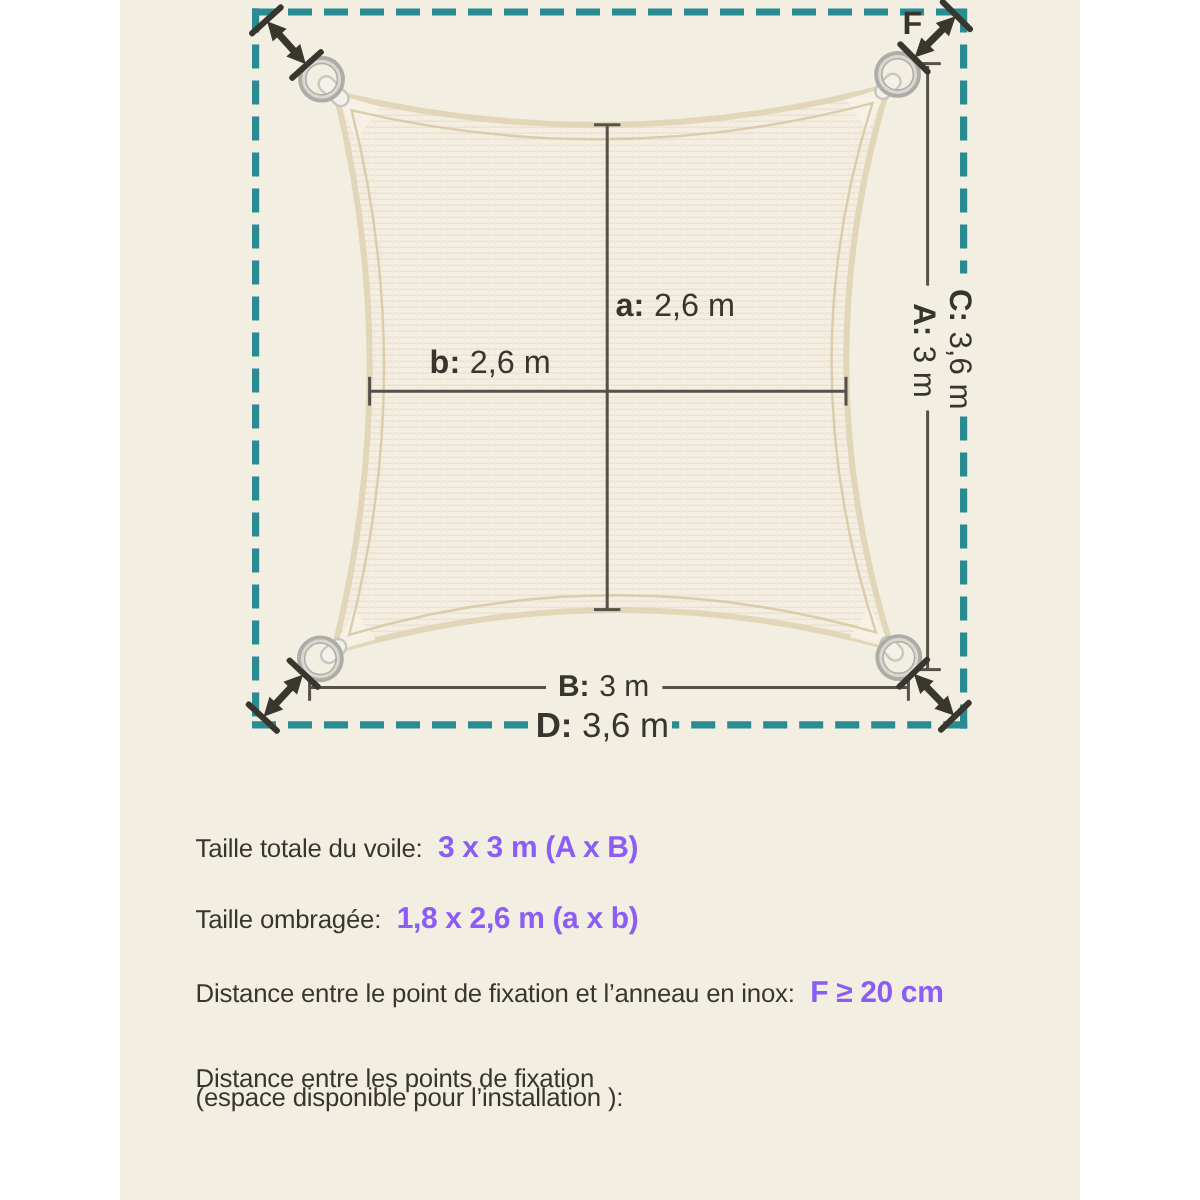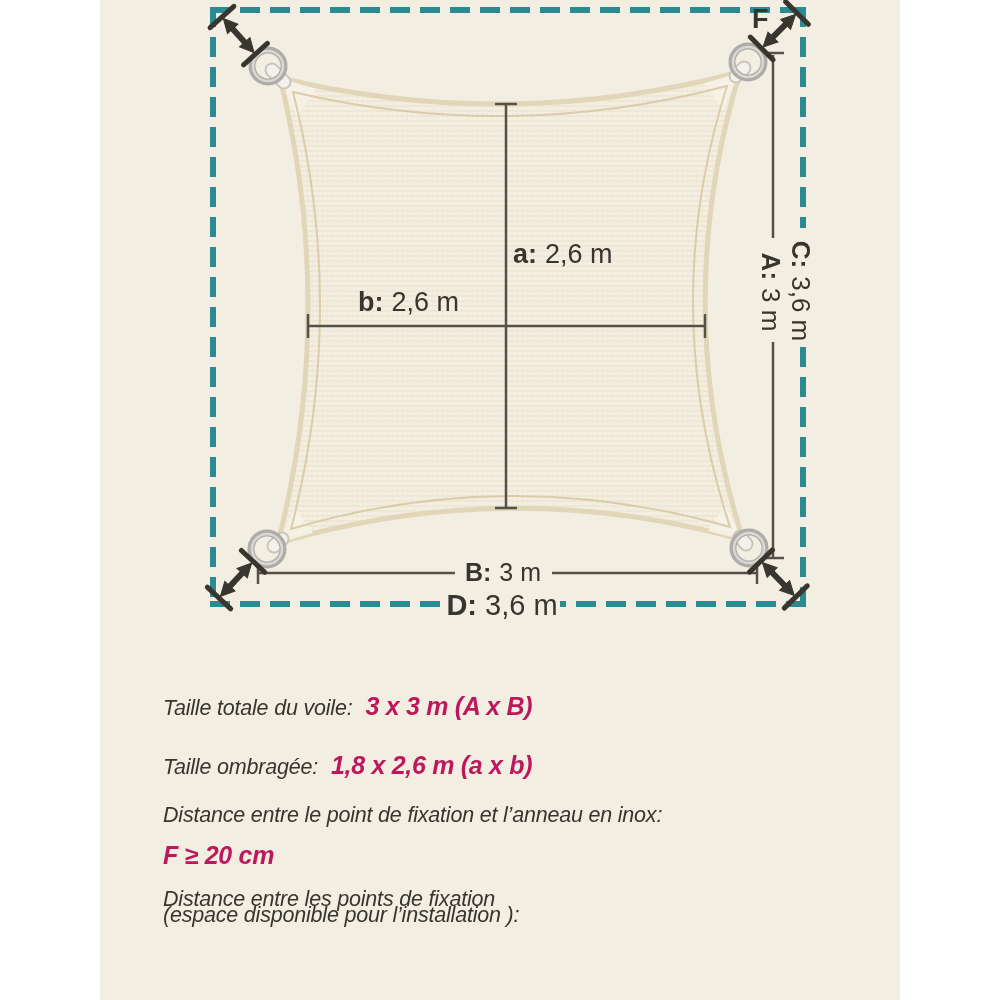--- a/index.html
+++ b/index.html
@@ -19,26 +19,26 @@
   .lbl-f   { left:752px; top:6px;  font-size:27px; font-weight:bold; }
   .lbl-a   { left:513px; top:241px; font-size:27px; }
   .lbl-b   { left:358px; top:289px; font-size:27px; }
   .lbl-B   { left:503px; top:560px; font-size:25px; transform:translateX(-50%); }
   .lbl-D   { left:502px; top:591px; font-size:29px; transform:translateX(-50%); }
   .lbl-A   { left:771px; top:292px; font-size:26px; transform:translate(-50%,-50%) rotate(90deg); }
   .lbl-C   { left:801px; top:291px; font-size:26px; transform:translate(-50%,-50%) rotate(90deg); }
 
   
   .specs { position:absolute; left:163px; top:692px; width:720px; height:260px; }
-  .spec-row { position:absolute; left:0; display:flex; align-items:baseline; gap:13px; white-space:nowrap;font-style:italic; }
+  .spec-row { position:absolute; left:0; display:flex; align-items:baseline; gap:13px; white-space:nowrap; }
   .spec-label { font-size:21.5px; letter-spacing:-0.2px; color:#38352f; }
-  .spec-value { font-size:25px; font-weight:bold; letter-spacing:-0.3px; color:#be185d; }
+  .spec-value { font-size:25px; font-weight:bold; letter-spacing:-0.3px; color:#8b5cf6; }
   .row-1 { top:0px; }
   .row-2 { top:59px; }
-  .row-3 { top:111px;flex-direction:column; }
+  .row-3 { top:121px; }
   .row-4 { top:195px; }
   .row-5 { top:211px;flex-direction:column; }
 </style>
 </head>
 <body>
 
 <div class="page">
   <div class="panel"></div>
 
   <svg class="diagram-svg" width="1000" height="660" viewBox="0 0 1000 660">

